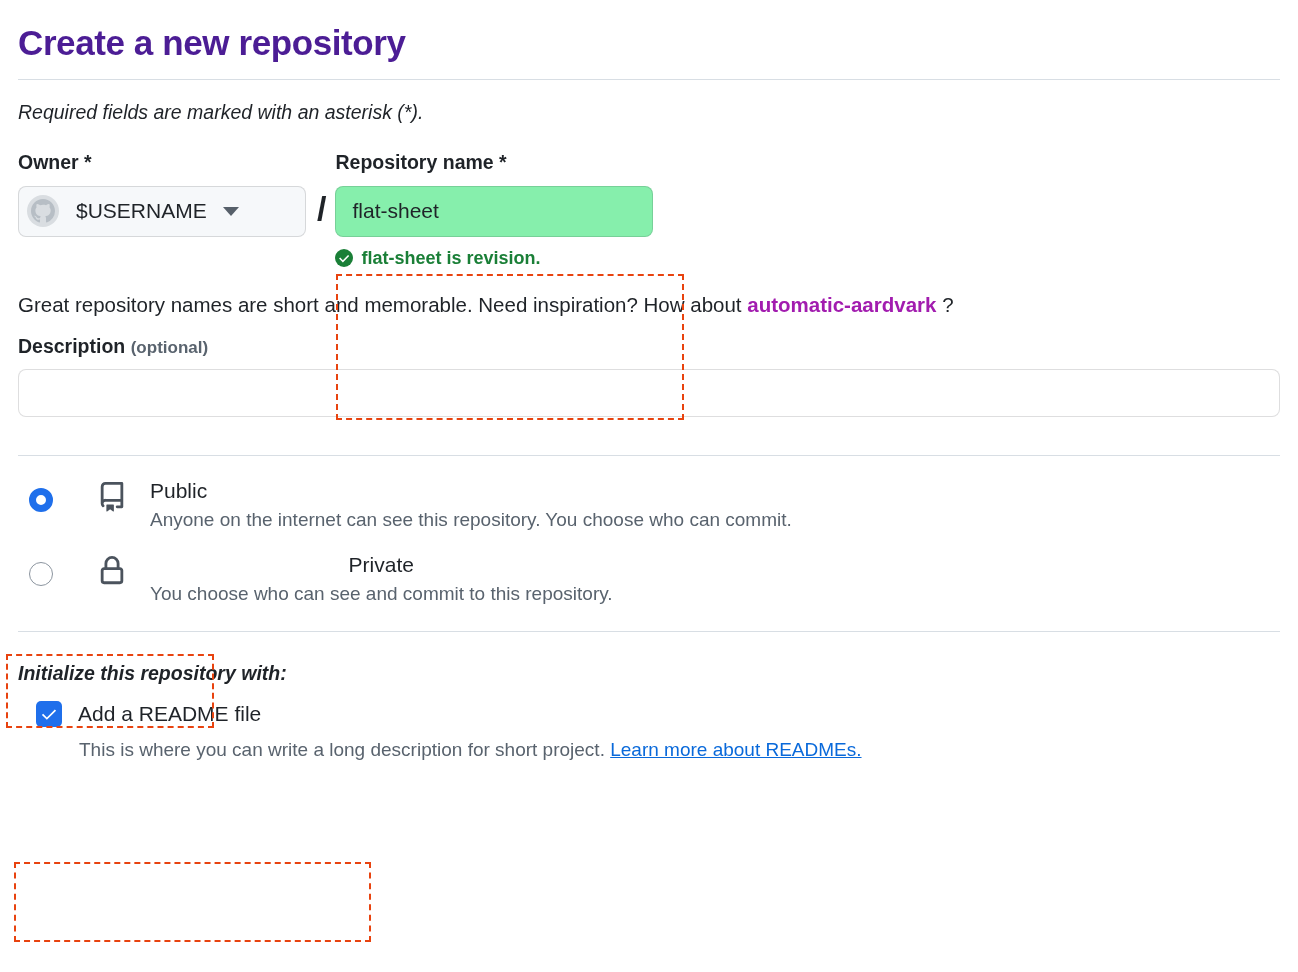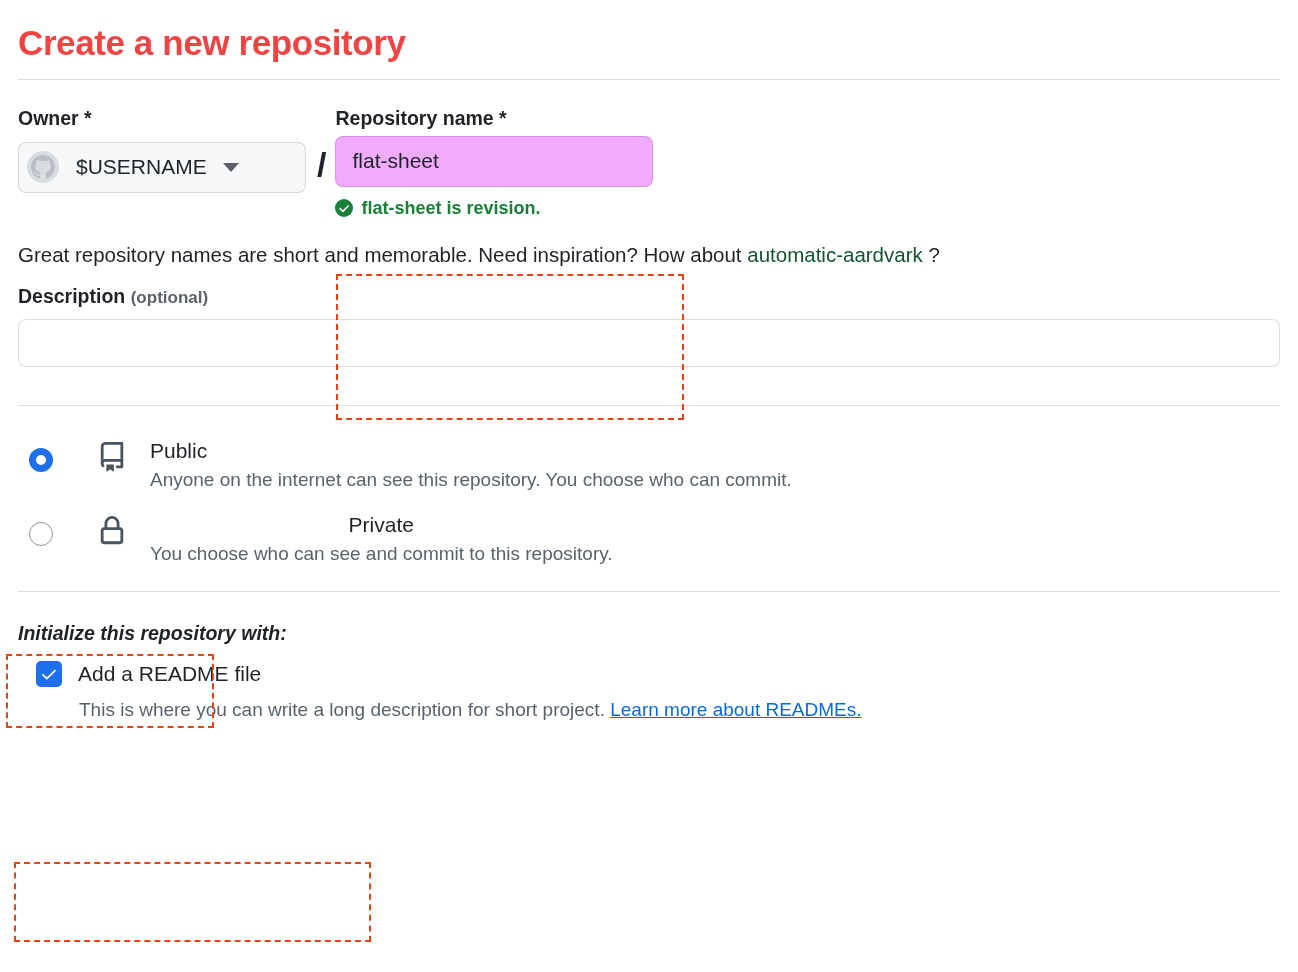--- a/index.html
+++ b/index.html
@@ -23,21 +23,21 @@
     padding: 0 18px;
   }
 
   
   .page-title {
     font-size: 35px;
     font-weight: bold;
     letter-spacing: -0.4px;
     line-height: 1.1;
     margin: 24px 0 0 0;
-    color: #ef4444;
+    color: #4c1d95;
   }
   .page-desc {
     font-size: 20.5px;
     line-height: 38px;
     color: #59636e;
     margin: 10px 0 0 0;
     max-width: 1190px;
   }
   .link {
     color: #0969da;
@@ -122,51 +122,51 @@
     position: absolute;
     pointer-events: none;
     z-index: 5;
   }
   #dash-repo-name { left: 336px; top: 250px; width: 348px; height: 146px; }
   #dash-public    { left: 6px;   top: 630px; width: 208px; height: 74px; }
   #dash-init      { left: 14px;  top: 838px; width: 357px; height: 80px; }
 
   .name-col { position: relative; }
   .name-input {
-    margin-top: 6px;
+    margin-top: 12px;
     width: 318px;
     height: 51px;
     border: 1px solid rgba(31,35,40,0.15);
     border-radius: 8px;
     font-size: 21px;
     font-family: "Liberation Sans", sans-serif;
     color: #1f2328;
     padding: 0 16px;
-    background: #f0abfc;
+    background: #86efac;
     outline: none;
   }
   .availability {
     display: flex;
     align-items: center;
     margin-top: 11px;
     font-size: 18px;
     font-weight: bold;
     color: #1a7f37;
   }
   .availability .check-icon { margin-right: 8px; display: flex; }
 
   
   .suggestion {
     font-size: 20.5px;
     color: #1f2328;
     margin: 24px 0 0 0;
   }
   .suggestion .suggest-name {
-    color: #14532d;
-    font-weight: normal;
+    color: #a21caf;
+    font-weight: bold;
   }
 
   
   .desc-label {
     font-size: 19.5px;
     font-weight: bold;
     margin-top: 18px;
   }
   .desc-label .optional {
     font-size: 17px;
@@ -187,21 +187,21 @@
     padding: 0 14px;
     outline: none;
   }
 
   .divider2 { margin-top: 38px; }
 
   
   .vis-option {
     display: flex;
     align-items: flex-start;
-    margin-top: 32px;
+    margin-top: 22px;
   }
   .vis-option.second { margin-top: 21px; text-align: center; }
   .radio {
     width: 24px; height: 24px;
     border-radius: 50%;
     flex: 0 0 auto;
     margin: 10px 0 0 11px;
   }
   .radio.off { border: 1.5px solid #8c959f; background: #fff; }
   .radio.on {
@@ -270,20 +270,21 @@
 
   <div class="dashed" id="dash-repo-name"></div>
   <div class="dashed" id="dash-public"></div>
   <div class="dashed" id="dash-init"></div>
 
   <h1 class="page-title">Create a new repository</h1>
 
 
   <hr class="divider">
 
+  <p class="required-note">Required fields are marked with an asterisk (*).</p>
 
   <div class="name-row">
 
     <div class="owner-col">
       <div class="field-label">Owner *</div>
       <div class="owner-btn">
         <span class="avatar">
           <svg width="24" height="24" viewBox="0 0 16 16" aria-hidden="true">
             <path fill="#b7bec5" d="M8 0C3.58 0 0 3.58 0 8c0 3.54 2.29 6.53 5.47 7.59.4.07.55-.17.55-.38 0-.19-.01-.82-.01-1.49-2.01.37-2.53-.49-2.69-.94-.09-.23-.48-.94-.82-1.13-.28-.15-.68-.52-.01-.53.63-.01 1.08.58 1.23.82.72 1.21 1.87.87 2.33.66.07-.52.28-.87.51-1.07-1.78-.2-3.64-.89-3.64-3.95 0-.87.31-1.59.82-2.15-.08-.2-.36-1.02.08-2.12 0 0 .67-.21 2.2.82a7.4 7.4 0 0 1 2-.27c.68 0 1.36.09 2 .27 1.53-1.04 2.2-.82 2.2-.82.44 1.1.16 1.92.08 2.12.51.56.82 1.27.82 2.15 0 3.07-1.87 3.75-3.65 3.95.29.25.54.73.54 1.48 0 1.07-.01 1.93-.01 2.2 0 .21.15.46.55.38A8.01 8.01 0 0 0 16 8c0-4.42-3.58-8-8-8Z"></path>
           </svg>

